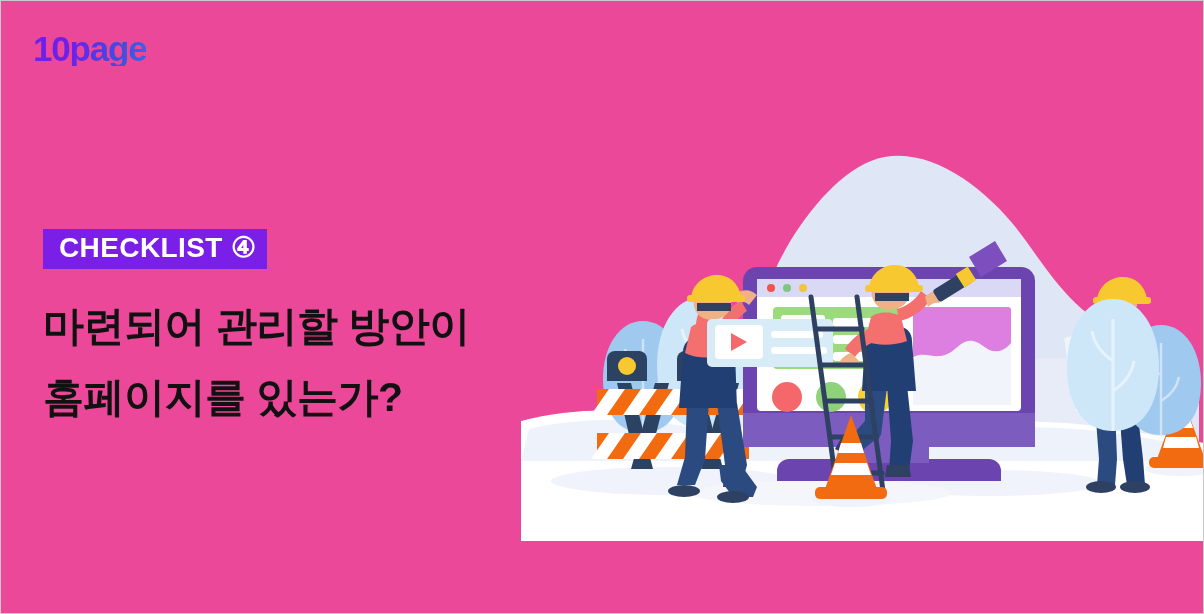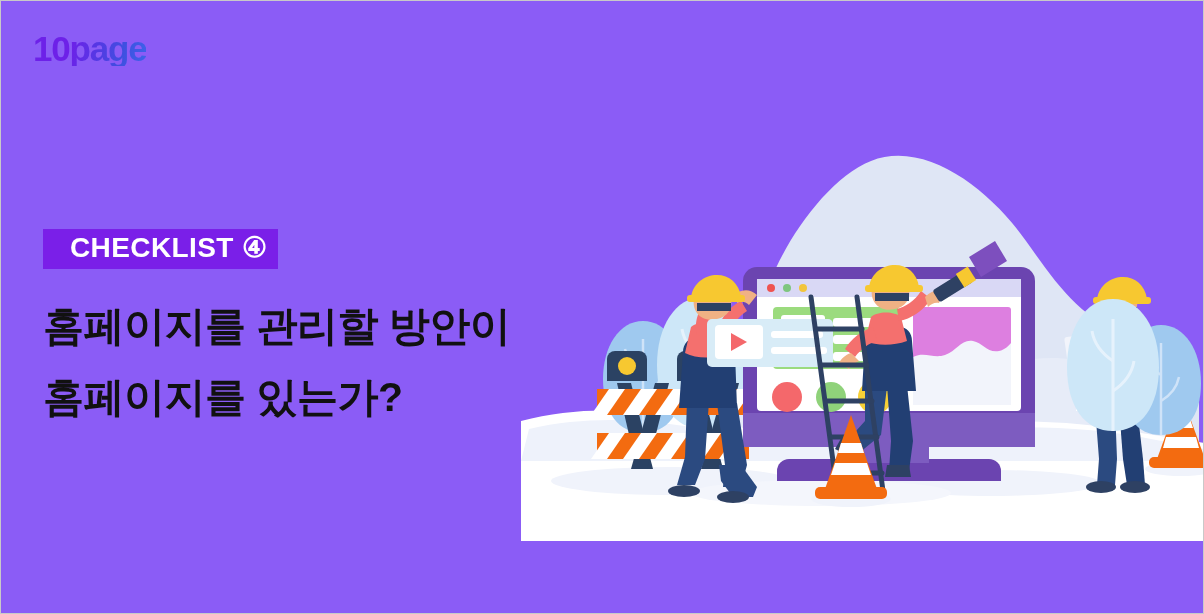--- a/index.html
+++ b/index.html
@@ -7,21 +7,21 @@
     padding: 0;
     background: #ffffff;
   }
   body {
     font-family: "Liberation Sans", sans-serif;
   }
   .slide {
     position: relative;
     width: 1204px;
     height: 614px;
-    background: #8b5cf6;
+    background: #ec4899;
     box-sizing: border-box;
     border: 1px solid #c9c9c9;
     overflow: hidden;
   }
 
   
   .brand {
     position: absolute;
     left: 32px;
     top: 30px;
@@ -44,21 +44,21 @@
     top: 228px;
     width: 520px;
   }
   .badge {
     display: inline-block;
     background: #7A1FE8;
     color: #ffffff;
     font-size: 28px;
     font-weight: bold;
     letter-spacing: 0.4px;
-    padding: 4px 10px 6px 27px;
+    padding: 4px 10px 6px 16px;
     line-height: 1.08;
   }
   .headline {
     margin-top: 22px;
     color: #111111;
     font-size: 41px;
     font-weight: bold;
     line-height: 1.72;
     letter-spacing: -0.5px;
   }
@@ -77,21 +77,21 @@
 </head>
 <body>
 
 <div class="slide">
 
   <div class="brand">10page</div>
 
   <div class="copy">
     <span class="badge">CHECKLIST ④</span>
     <div class="headline">
-      <span class="line">홈페이지를 관리할 방안이</span>
+      <span class="line">마련되어 관리할 방안이</span>
       <span class="line">홈페이지를 있는가?</span>
     </div>
   </div>
 
   <div class="art">
     <svg viewBox="0 0 684 420" xmlns="http://www.w3.org/2000/svg">
 
       <g>
         <path d="M240 190 C250 140 300 60 350 40 C405 18 470 70 505 120 C535 162 560 200 610 215 C650 226 672 250 678 282 L678 330 L150 330 C140 300 170 235 240 190 Z" fill="#dfe6f5"></path>
         <path d="M92 250 C120 216 180 206 230 220 C250 226 262 240 265 258 C268 284 250 304 215 308 L100 308 C80 296 78 268 92 250 Z" fill="#e7ecf8"></path>

